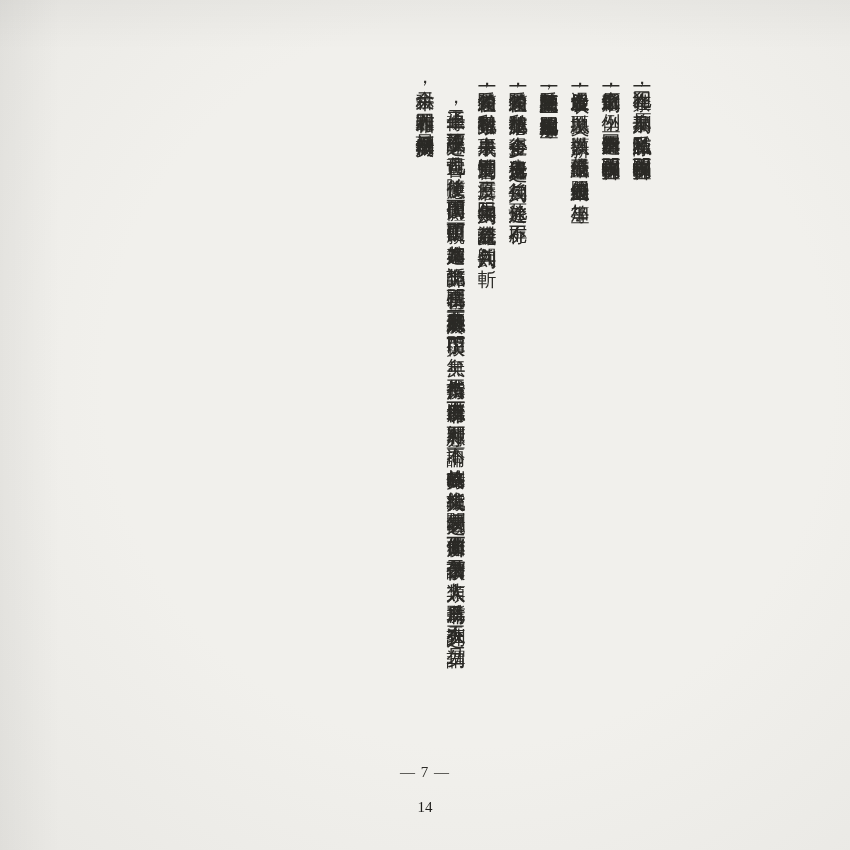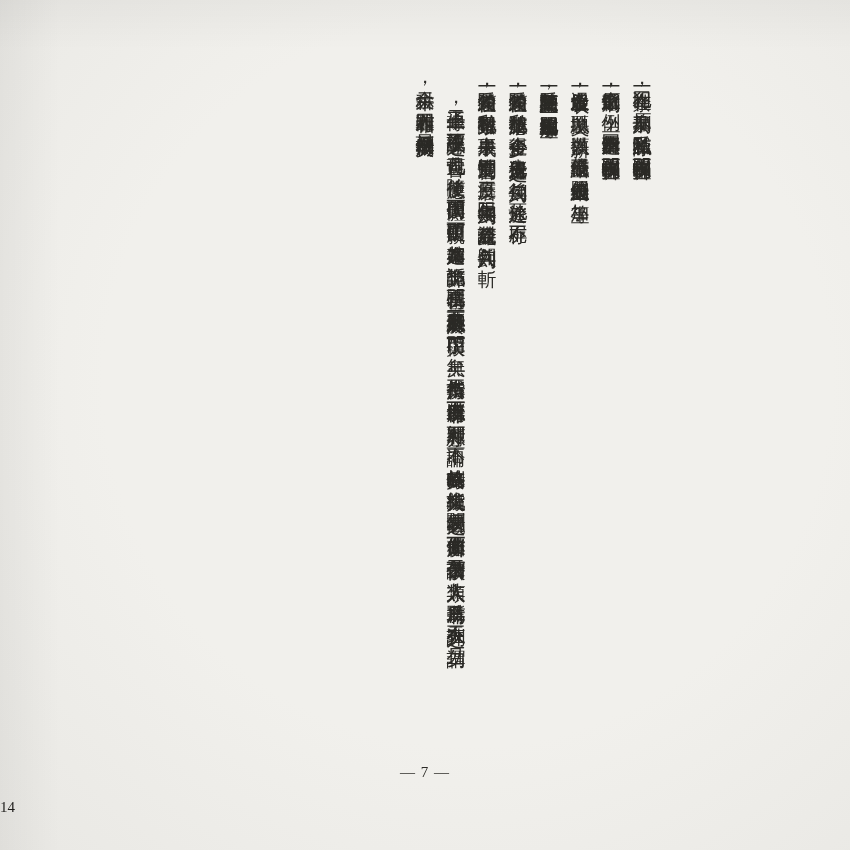--- a/index.html
+++ b/index.html
@@ -48,20 +48,21 @@
     text-align: center;
     font-size: 15px;
     letter-spacing: 1px;
     color: var(--ink);
   }
   .footer-scan-page {
     position: absolute;
     top: 799px;
     left: 0;
     width: 100%;
+    text-align: center;
     font-size: 15px;
     color: #1e1d1b;
   }
 </style>
 </head>
 <body>
 
 <div class="scan-page">
 
   <div class="text-block">

